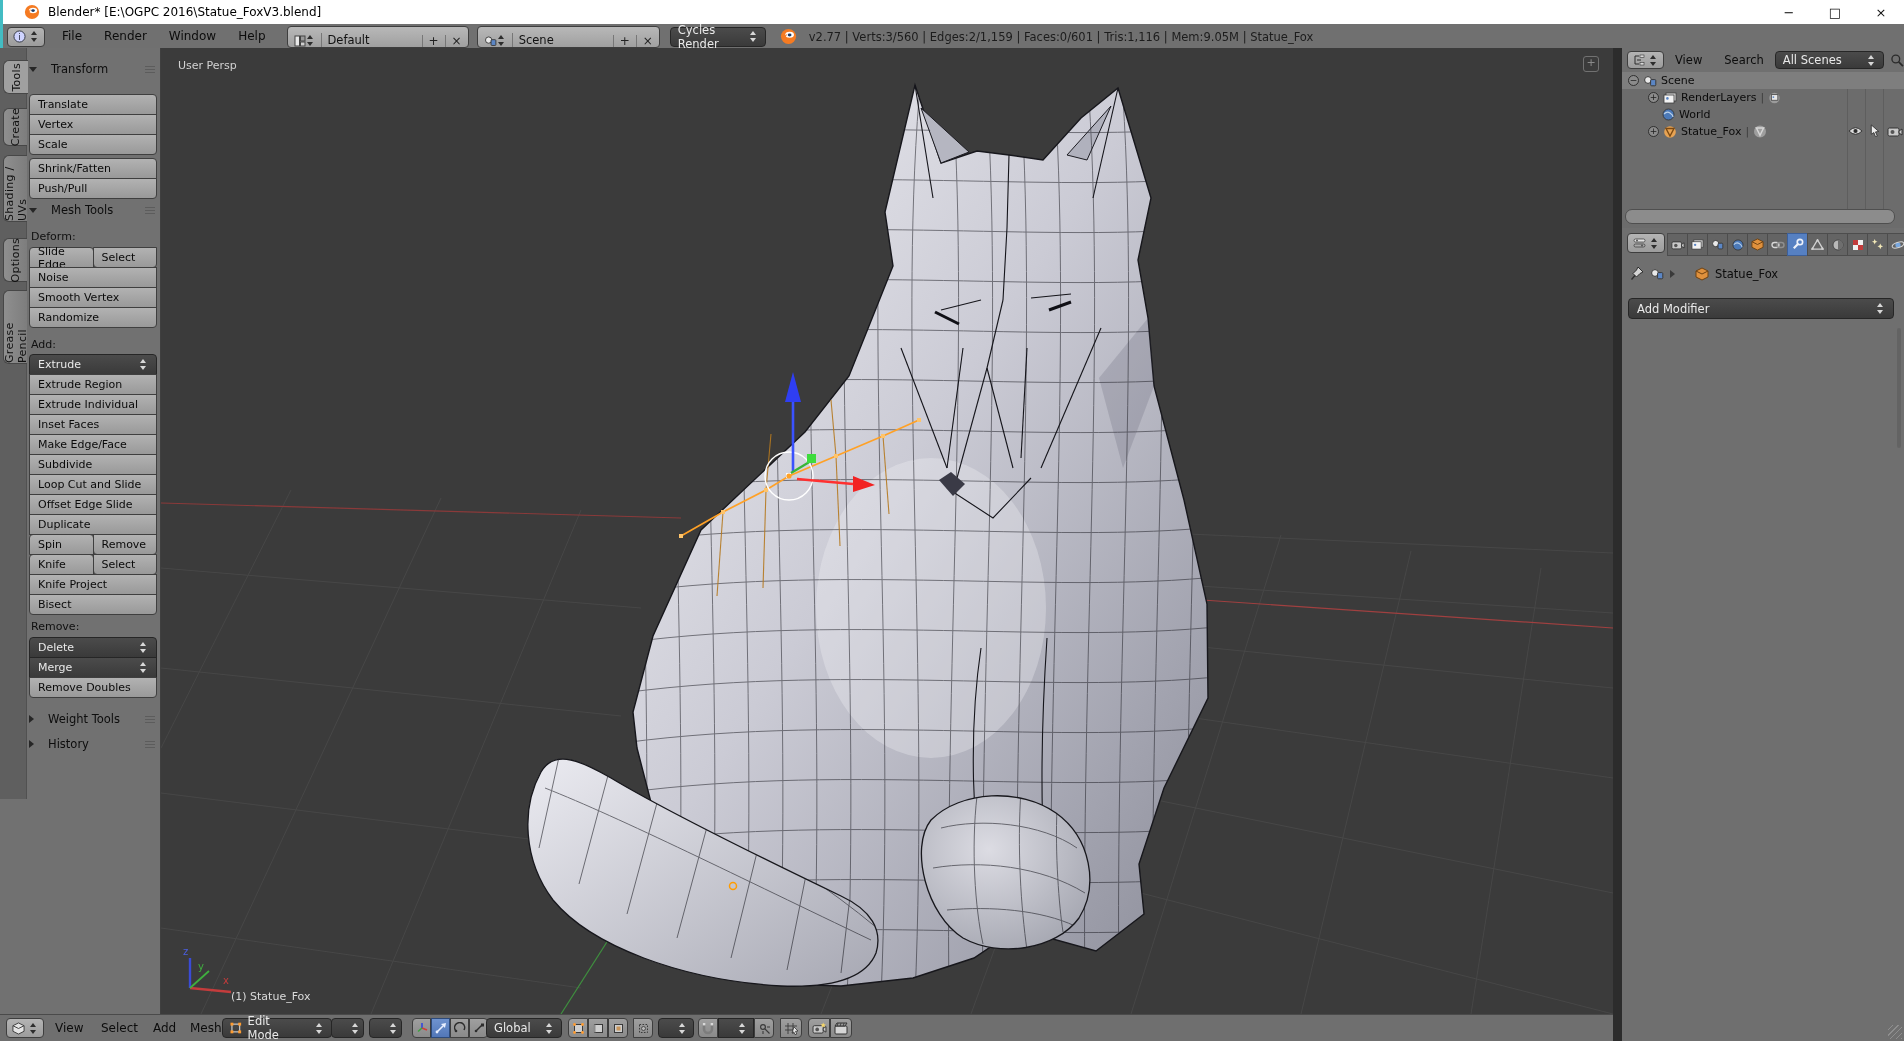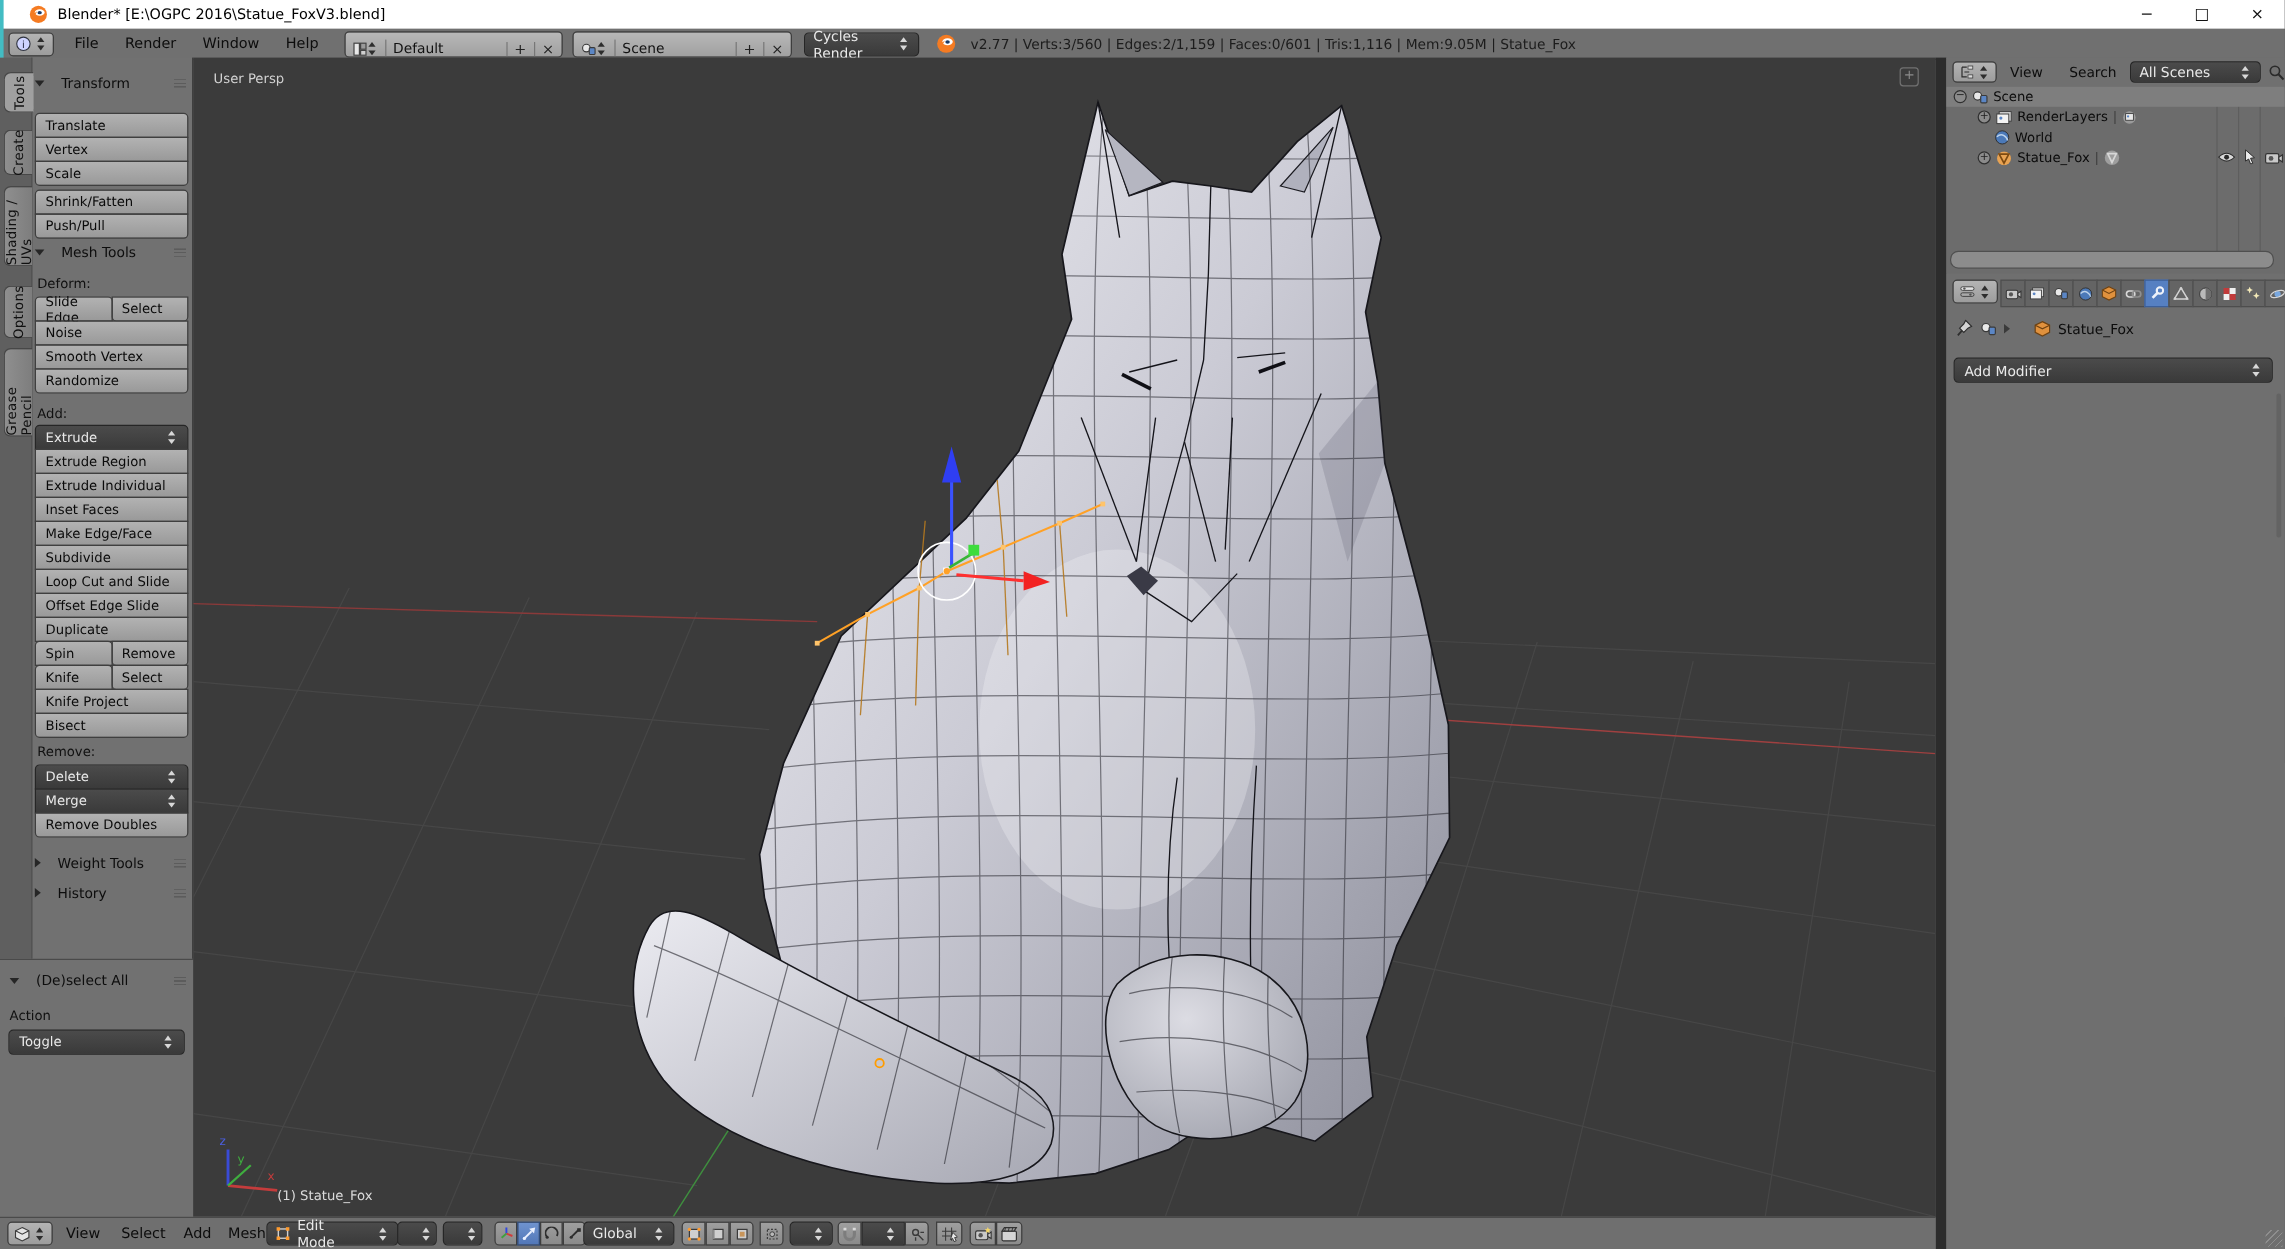--- a/index.html
+++ b/index.html
@@ -300,35 +300,20 @@
     <span class="tri-r"></span>
     <span>Weight Tools</span>
     <span class="grip"></span>
   </div>
   <div class="phdr" style="top:688px">
     <span class="tri-r"></span>
     <span>History</span>
     <span class="grip"></span>
   </div>
 
-  <div id="opregion">
-    <div class="phdr" style="top:9px">
-      <span class="tri-d"></span>
-      <span>(De)select All</span>
-      <span class="grip"></span>
-    </div>
-    <div class="lbl" style="top:40px">Action</div>
-    <div class="grp" style="top:58px;left:7px;width:147px">
-      <div class="tb dark">
-        <span>Toggle</span>
-        <span class="sp"></span>
-          <span class="ud"></span>
-      </div>
-    </div>
-  </div>
 </div>
 
 <div id="viewport">
   <svg width="1452" height="966" viewBox="20 0 1452 966">
     <defs>
       <linearGradient id="bodyGrad" x1="0" y1="0" x2="1" y2="1">
         <stop offset="0" stop-color="#f0f0f4"></stop>
           <stop offset=".45" stop-color="#cbcbd5"></stop>
         <stop offset=".8" stop-color="#a2a3af"></stop>
           <stop offset="1" stop-color="#8b8c98"></stop>

